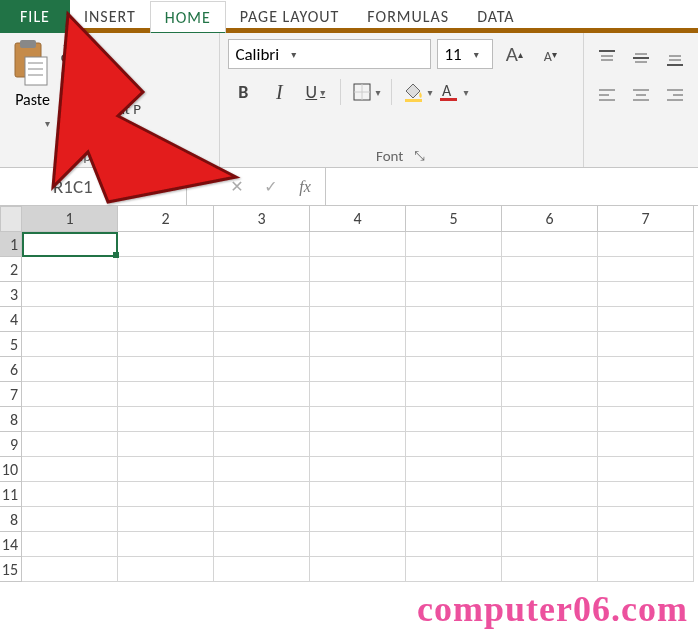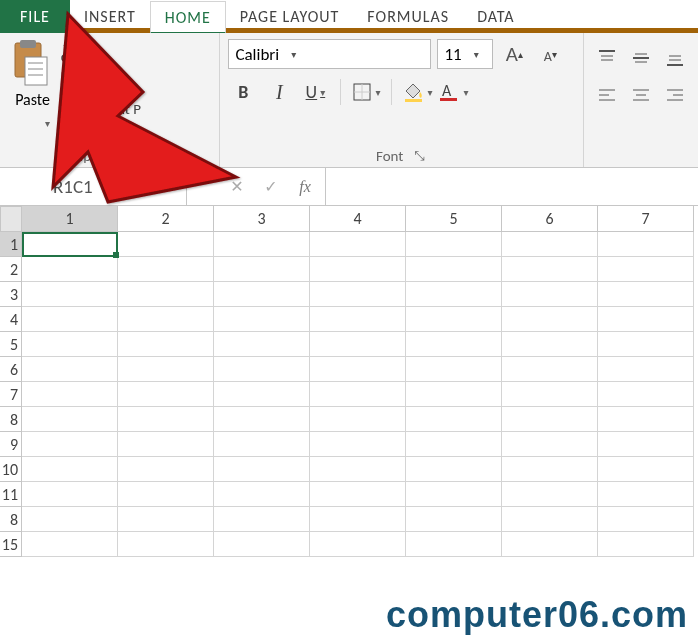--- a/index.html
+++ b/index.html
@@ -54,21 +54,21 @@
   .rows {}
   .row { display:flex; }
   .rh { width:22px; height:25px; border-right:1px solid #c6c6c6; border-bottom:1px solid #c6c6c6; display:flex; align-items:center; justify-content:flex-end; padding-right:3px; font-size:16px; color:#444; background:#fff;}
   .rh.sel {background:#d3d3d3;}
   .cell { width:96px; height:25px; border-right:1px solid #d4d4d4; border-bottom:1px solid #d4d4d4; background:#fff;}
   .cell.active { border:2px solid #217346; position:relative;}
   .cell.active::after { content:""; position:absolute; right:-3px; bottom:-3px; width:6px; height:6px; background:#217346;}
 
   
   .arrow-overlay { position:absolute; left:8px; top:2px; pointer-events:none; z-index:50;}
-  .watermark { position:absolute; right:10px; bottom:0; font-size:36px; font-weight:bold; letter-spacing:1px; color:#0c4a6e; font-family:Liberation Sans, sans-serif; opacity:0.95;}
+  .watermark { position:absolute; right:10px; bottom:6px; font-size:36px; font-weight:bold; letter-spacing:1px; color:#ec4899; font-family:Liberation Serif, serif; opacity:0.95;}
 
   
   svg { display:block; }
   .sep { width:1px; height:26px; background:#d4d4d4; margin:0 4px;}
 </style>
 </head>
 <body>
 
 <div class="tabs">
   <div class="tab-file">FILE</div>
@@ -382,20 +382,30 @@
         <div class="cell"></div>
         <div class="cell"></div>
         <div class="cell"></div>
         <div class="cell"></div>
         <div class="cell"></div>
         <div class="cell"></div>
         <div class="cell"></div>
       </div>
       <div class="row">
         <div class="rh">8</div>
+        <div class="cell"></div>
+        <div class="cell"></div>
+        <div class="cell"></div>
+        <div class="cell"></div>
+        <div class="cell"></div>
+        <div class="cell"></div>
+        <div class="cell"></div>
+      </div>
+      <div class="row">
+        <div class="rh">14</div>
         <div class="cell"></div>
         <div class="cell"></div>
         <div class="cell"></div>
         <div class="cell"></div>
         <div class="cell"></div>
         <div class="cell"></div>
         <div class="cell"></div>
       </div>
       <div class="row">
         <div class="rh">15</div>

